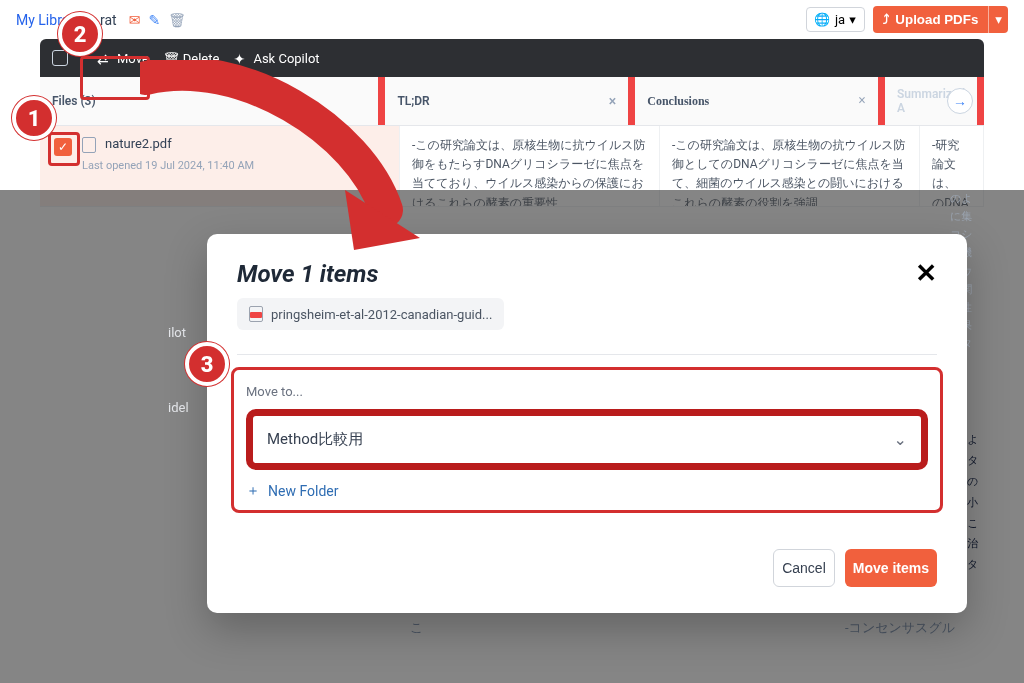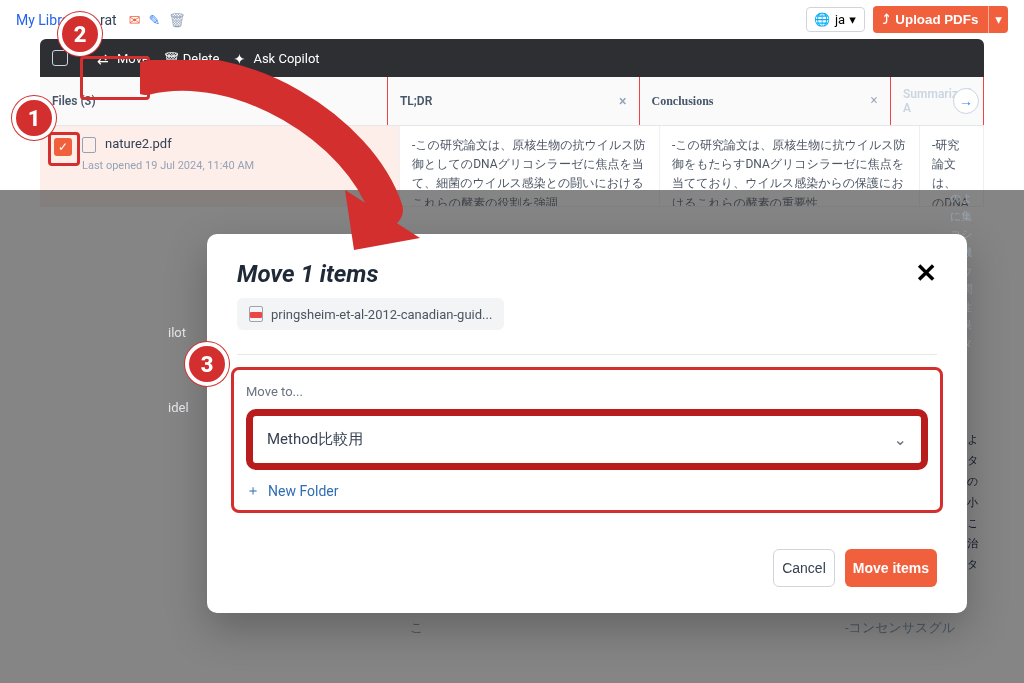--- a/index.html
+++ b/index.html
@@ -55,21 +55,21 @@
   .tb-btn svg, .tb-btn .glyph { width: 14px; height: 14px; font-size:14px; }
   .divider-v { width:1px; height:18px; background:#555;}
 
   
   .cols {
     display: flex; border-bottom: 1px solid #e5e7eb; background: #fafafa;
     margin: 0 40px;
   }
   .col-h {
     padding: 10px 12px; font-size: 12px; font-weight: 600; color: #475569;
-    border-right: 1px solid #ef4444; display: flex; align-items: center; justify-content: space-between;
+    border-right: 7px solid #ef4444; display: flex; align-items: center; justify-content: space-between;
   }
   .col-h .x { color: #94a3b8; cursor: pointer; font-size: 14px;}
   .col-files { width: 360px; }
   .col-tldr { width: 260px; }
   .col-conc { width: 260px; font-family: Liberation Serif, serif; }
   .col-sum { flex:1; position: relative; }
   .go-circle {
     width: 26px; height: 26px; border-radius: 50%; border: 1px solid #cbd5e1;
     display:flex; align-items:center; justify-content:center; background:#fff;
     position:absolute; right:4px; top:50%; transform:translateY(-50%); color:#3b82f6; font-size:14px;
@@ -224,22 +224,22 @@
 
 <div class="row">
   <div class="cell cell-files">
     <div class="file-info">
       <div class="chk-box">✓</div>
       <span class="pdf-ic"></span>
       <span class="file-name">nature2.pdf</span>
       <div class="file-sub">Last opened 19 Jul 2024, 11:40 AM</div>
     </div>
   </div>
+  <div class="cell cell-conc body-text">-この研究論文は、原核生物に抗ウイルス防御をもたらすDNAグリコシラーゼに焦点を当てており、ウイルス感染からの保護におけるこれらの酵素の重要性</div>
   <div class="cell cell-tldr body-text">-この研究論文は、原核生物の抗ウイルス防御としてのDNAグリコシラーゼに焦点を当て、細菌のウイルス感染との闘いにおけるこれらの酵素の役割を強調</div>
-  <div class="cell cell-conc body-text">-この研究論文は、原核生物に抗ウイルス防御をもたらすDNAグリコシラーゼに焦点を当てており、ウイルス感染からの保護におけるこれらの酵素の重要性</div>
   <div class="cell cell-sum body-text" style="white-space:pre-line;">-研究論文は、
 のDNAグリ
 コシル</div>
 </div>
 
 <div class="bg-block"></div>
 
 <div class="ghost-right-col" style="white-space:pre-line;">のよ
 に集
 コシ

